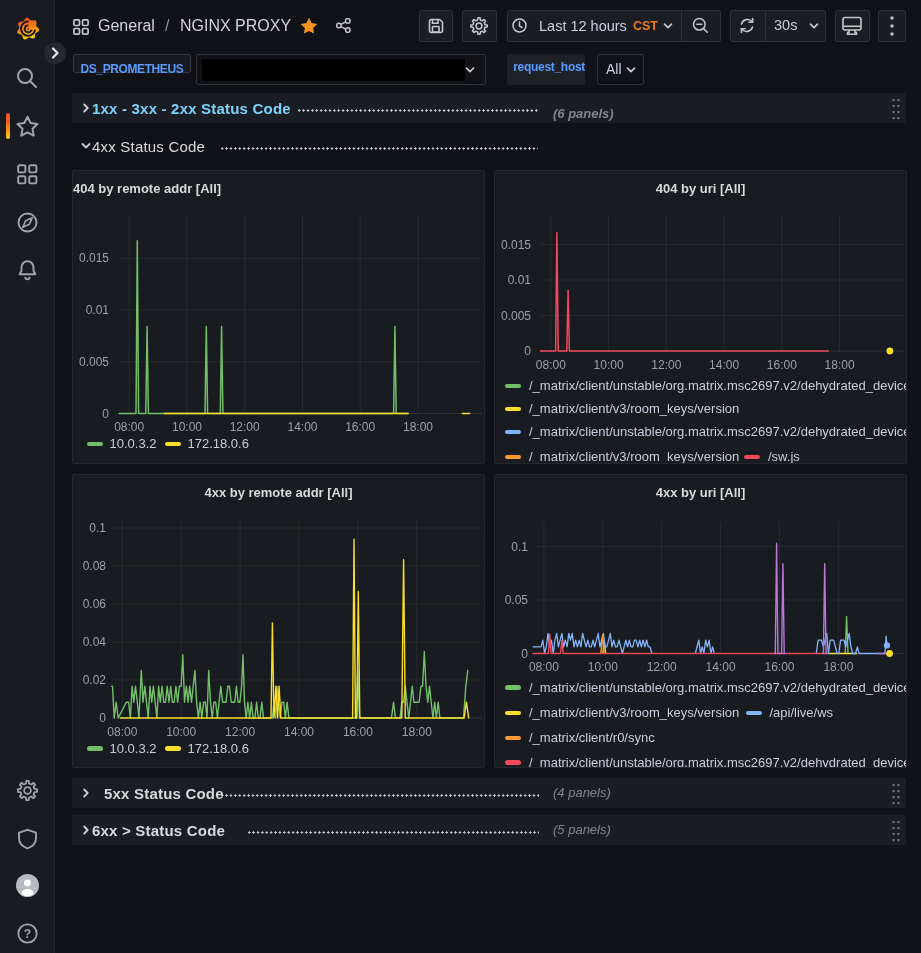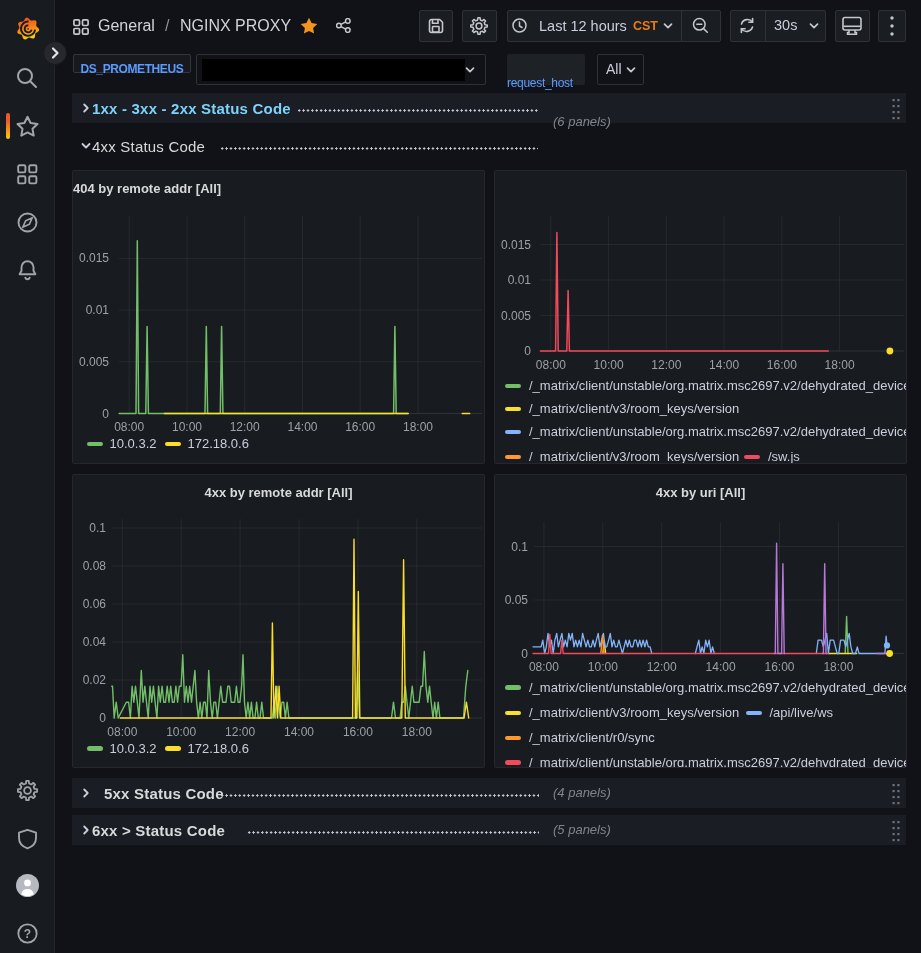--- a/index.html
+++ b/index.html
@@ -140,35 +140,35 @@
     </div>
 <div style="position:absolute;left:73px;top:54px;width:118px;height:19px;background:#17191e;border:1px solid #33363c;border-radius:2px;box-sizing:border-box;">
       <div style="position:absolute;left:6.5px;top:7px;font-size:12px;letter-spacing:-0.4px;font-weight:bold;color:#5a9bff">DS_PROMETHEUS</div>
     </div>
     <div style="position:absolute;left:196px;top:54px;width:290px;height:31px;background:#111217;border:1px solid #2e3136;border-radius:2px;box-sizing:border-box"></div>
     <div style="position:absolute;left:202px;top:59px;width:263px;height:22px;background:#000"></div>
     <svg style="position:absolute;left:464px;top:64px" width="12" height="12" viewBox="0 0 12 12">
       <path d="M2.5 4.2 L6 7.7 L9.5 4.2" stroke="#c6c7cc" stroke-width="1.7" fill="none" stroke-linecap="round" stroke-linejoin="round"></path>
     </svg>
     <div style="position:absolute;left:507px;top:54px;width:78px;height:31px;background:#1e2126;border-radius:2px;box-sizing:border-box">
-      <div style="position:absolute;left:0;right:0;top:22px;text-align:left;font-size:12px;letter-spacing:-0.3px;font-weight:normal;color:#5a9bff">request_host</div>
+      <div style="position:absolute;left:0;right:0;top:6px;text-align:right;font-size:12px;letter-spacing:-0.3px;font-weight:bold;color:#5a9bff">request_host</div>
     </div>
     <div style="position:absolute;left:597px;top:54px;width:47px;height:31px;background:#111217;border:1px solid #2e3136;border-radius:2px;box-sizing:border-box">
       <div style="position:absolute;left:8px;top:6px;font-size:14px;color:#ccccdc">All</div>
     </div>
     <svg style="position:absolute;left:625px;top:64px" width="12" height="12" viewBox="0 0 12 12">
       <path d="M2.5 4.2 L6 7.7 L9.5 4.2" stroke="#c6c7cc" stroke-width="1.7" fill="none" stroke-linecap="round" stroke-linejoin="round"></path>
     </svg>
 <div style="position:absolute;left:72px;top:93px;width:834px;height:30px;background:#1a1d23;">
       <svg width="12" height="12" viewBox="0 0 12 12" style="position:absolute;left:8px;top:9px">
         <path d="M4.2 2.5 L7.7 6 L4.2 9.5" stroke="#ccccdc" stroke-width="1.8" fill="none" stroke-linecap="round" stroke-linejoin="round"></path>
       </svg>
       <div style="position:absolute;left:20px;top:6.5px;font-size:15px;letter-spacing:0.2px;font-weight:bold;color:#7dd3fc;white-space:nowrap">1xx - 3xx - 2xx Status Code</div>
       <div style="position:absolute;left:225px;top:15.5px;width:242px;height:3px;background-image:radial-gradient(circle, rgba(204,204,220,0.95) 1.0px, transparent 1.2px);background-size:4.4px 3px;background-repeat:repeat-x;background-position:0 50%;"></div>
-      <div style="position:absolute;left:481px;top:21px;font-size:13px;font-style:italic;color:#81848c;font-weight:normal">(6 panels)</div>
+      <div style="position:absolute;left:481px;top:13px;font-size:13px;font-style:italic;color:#81848c;font-weight:bold">(6 panels)</div>
       <svg width="10" height="23" viewBox="0 0 10 23" style="position:absolute;right:5px;top:4px">
         <rect x="1.5" y="2" width="2.2" height="2.2" fill="#6e7178"></rect>
         <rect x="1.5" y="8" width="2.2" height="2.2" fill="#6e7178"></rect>
         <rect x="1.5" y="14" width="2.2" height="2.2" fill="#6e7178"></rect>
         <rect x="1.5" y="20" width="2.2" height="2.2" fill="#6e7178"></rect>
         <rect x="6.3" y="2" width="2.2" height="2.2" fill="#6e7178"></rect>
         <rect x="6.3" y="8" width="2.2" height="2.2" fill="#6e7178"></rect>
         <rect x="6.3" y="14" width="2.2" height="2.2" fill="#6e7178"></rect>
         <rect x="6.3" y="20" width="2.2" height="2.2" fill="#6e7178"></rect>
       </svg>
@@ -242,20 +242,21 @@
         <polyline points="46.1,242.5 63.0,242.5 64.3,69.8 65.6,242.5 72.8,242.5 74.1,155.6 75.4,242.5 132.0,242.5 133.3,155.6 134.6,242.5 147.3,242.5 148.6,155.6 149.9,242.5 320.6,242.5 321.9,155.6 323.2,242.5 335.2,242.5" fill="none" stroke="#73BF69" stroke-width="1.5" stroke-linejoin="round" stroke-linecap="round"></polyline>
         <polyline points="91.4,242.5 335.2,242.5" fill="none" stroke="#FADE2A" stroke-width="1.5" stroke-linejoin="round" stroke-linecap="round"></polyline>
         <polyline points="389.2,242.5 396.7,242.5" fill="none" stroke="#FADE2A" stroke-width="1.5" stroke-linejoin="round" stroke-linecap="round"></polyline>
       </svg>
       <div style="position:absolute;left:13.5px;top:270.5px;width:16px;height:4.5px;border-radius:2.5px;background:#73BF69"></div>
       <div style="position:absolute;left:36.5px;top:265px;font-size:13px;line-height:16px;color:#ccccdc;white-space:nowrap">10.0.3.2</div>
       <div style="position:absolute;left:91.5px;top:270.5px;width:16px;height:4.5px;border-radius:2.5px;background:#FADE2A"></div>
       <div style="position:absolute;left:114.5px;top:265px;font-size:13px;line-height:16px;color:#ccccdc;white-space:nowrap">172.18.0.6</div>
     </div>
     <div style="position:absolute;left:494px;top:170px;width:413px;height:294px;background:#181b1f;border:1px solid #25272e;border-radius:2px;box-sizing:border-box;overflow:hidden">
+      <div style="position:absolute;left:0;right:0;top:10px;text-align:center;font-size:13px;font-weight:bold;color:#d8d9da">404 by uri [All]</div>
       <svg width="413" height="294" viewBox="0 0 413 294" style="position:absolute;left:0;top:0">
         <line x1="55.8" y1="45" x2="55.8" y2="180.0" stroke="rgba(204,204,220,0.08)" stroke-width="1"></line>
         <line x1="113.6" y1="45" x2="113.6" y2="180.0" stroke="rgba(204,204,220,0.08)" stroke-width="1"></line>
         <line x1="171.3" y1="45" x2="171.3" y2="180.0" stroke="rgba(204,204,220,0.08)" stroke-width="1"></line>
         <line x1="229.1" y1="45" x2="229.1" y2="180.0" stroke="rgba(204,204,220,0.08)" stroke-width="1"></line>
         <line x1="286.8" y1="45" x2="286.8" y2="180.0" stroke="rgba(204,204,220,0.08)" stroke-width="1"></line>
         <line x1="344.6" y1="45" x2="344.6" y2="180.0" stroke="rgba(204,204,220,0.08)" stroke-width="1"></line>
         <line x1="45.5" y1="180.0" x2="409" y2="180.0" stroke="rgba(204,204,220,0.13)" stroke-width="1"></line>
         <text x="36" y="184.0" font-size="12" fill="#9da0a8" text-anchor="end">0</text>
         <line x1="45.5" y1="144.5" x2="409" y2="144.5" stroke="rgba(204,204,220,0.08)" stroke-width="1"></line>

